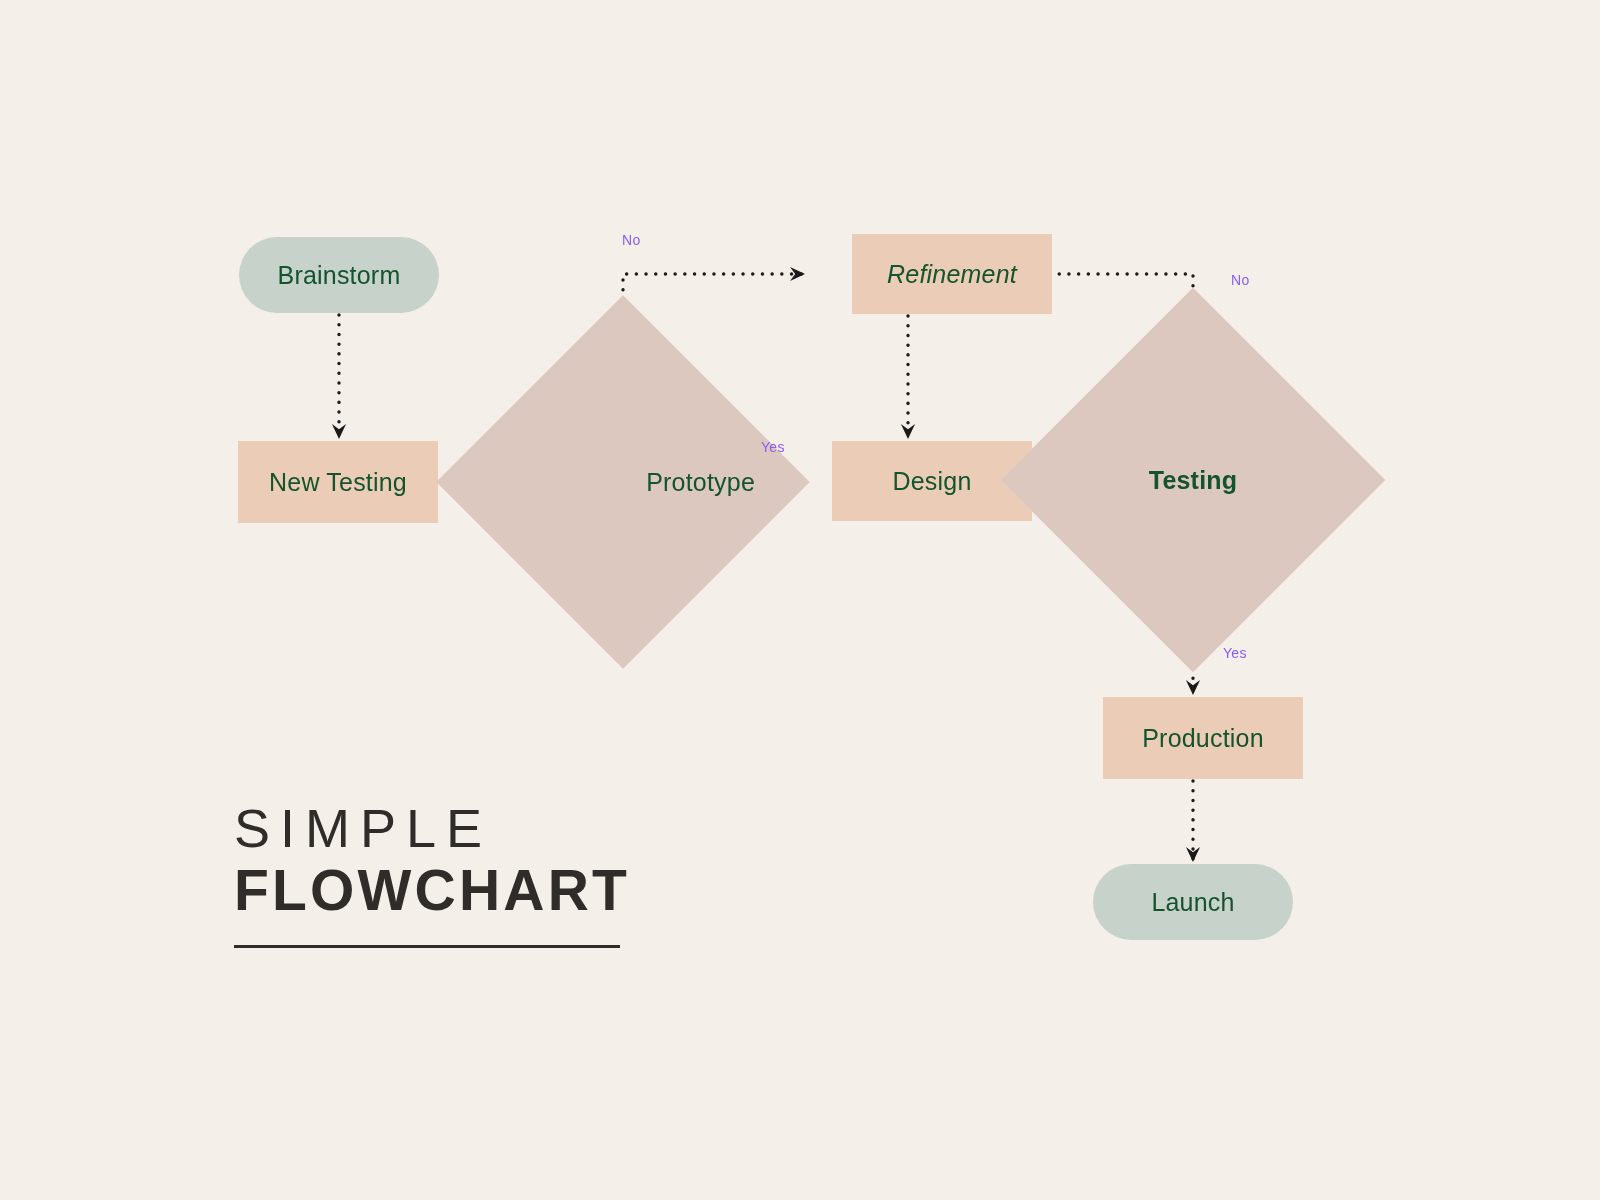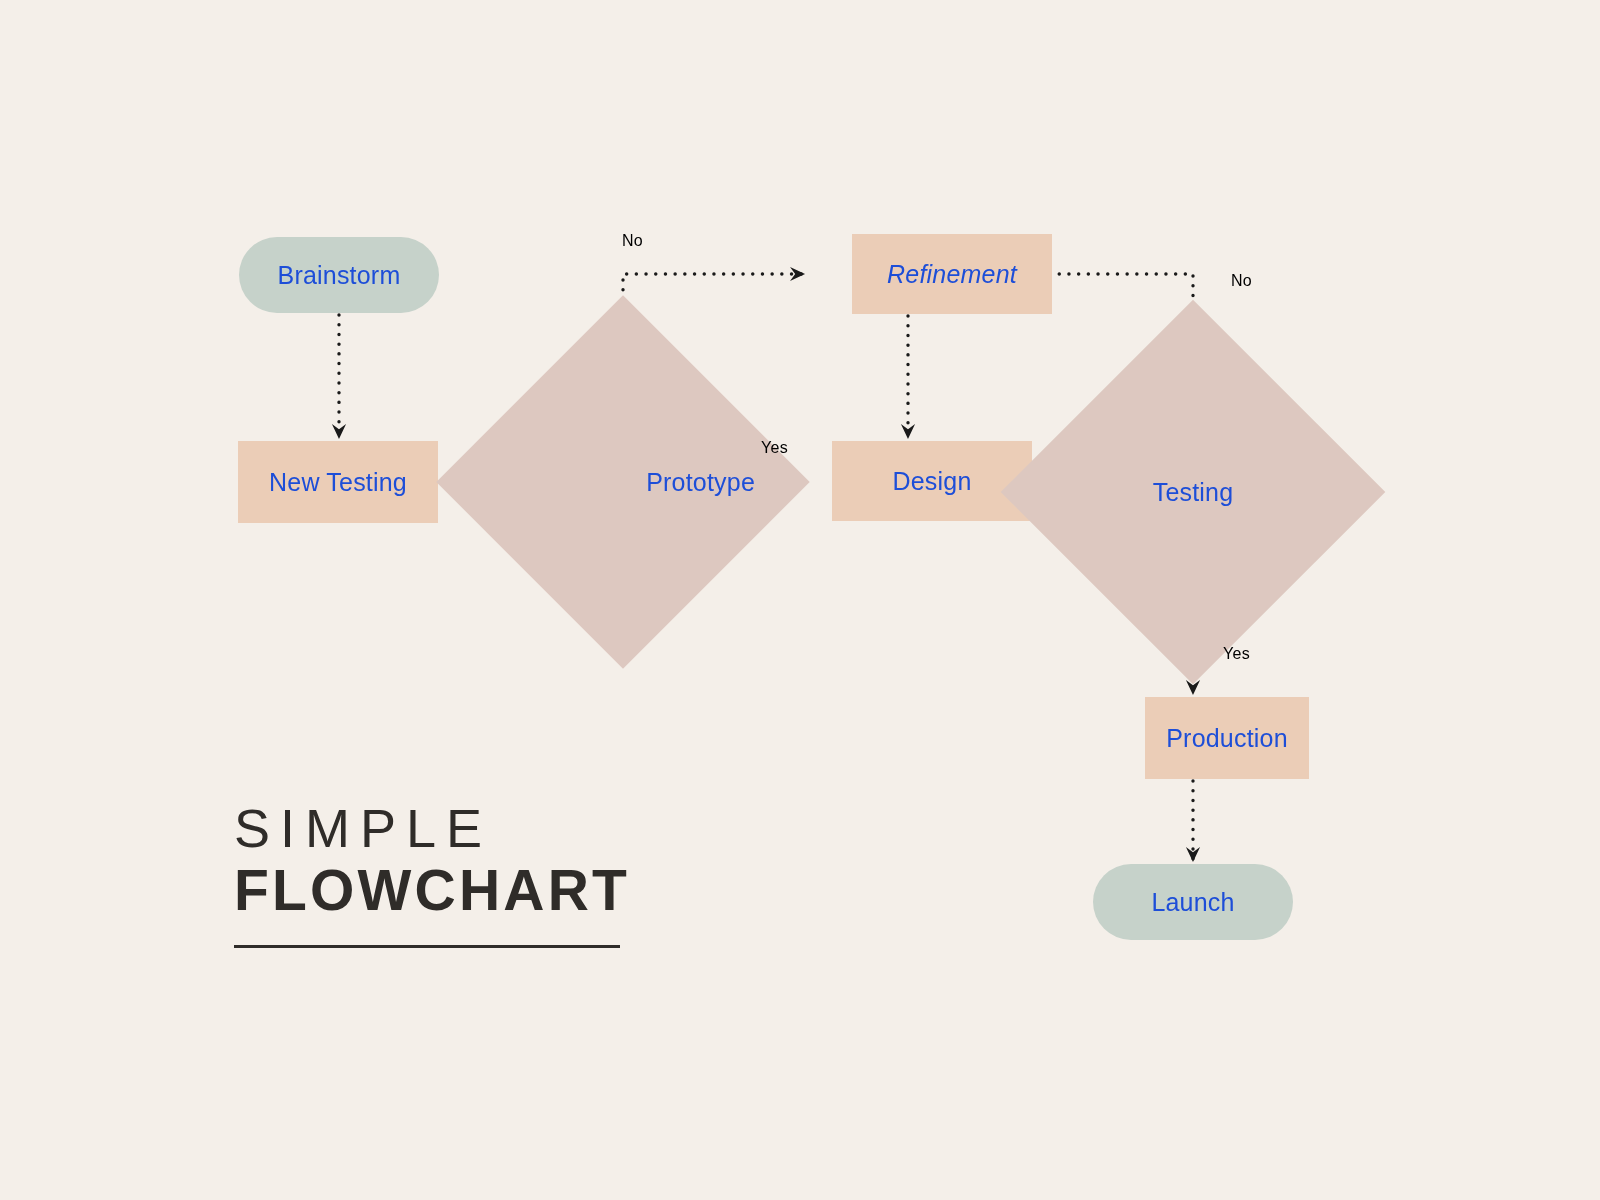--- a/index.html
+++ b/index.html
@@ -27,21 +27,21 @@
     height: 1200px;
     pointer-events: none;
   }
 
   .node {
     position: absolute;
     display: flex;
     align-items: center;
     justify-content: center;
     box-sizing: border-box;
-    color: #1d4ed8;
+    color: #14532d;
     font-size: 25px;
     font-weight: 400;
     letter-spacing: 0.2px;
     text-align: center;
     line-height: 1;
   }
 
   
   .node.pill {
     background: #c6d2ca;
@@ -65,22 +65,22 @@
     background: #ddc8c0;
     transform: rotate(45deg);
   }
   .node.decision .dia-label {
     position: relative;
     z-index: 2;
   }
 
   .edge-label {
     position: absolute;
-    font-size: 16px;
-    color: #000000;
+    font-size: 14px;
+    color: #8b5cf6;
     letter-spacing: 0.3px;
     white-space: nowrap;
     line-height: 1;
   }
 
   
   #title-block {
     position: absolute;
     left: 234px;
     top: 800px;
@@ -156,26 +156,26 @@
   </div>
 
   <div class="node process" style="left:852px; top:234px; width:200px; height:80px;font-style:italic;">
     <span>Refinement</span>
   </div>
 
   <div class="node process" style="left:832px; top:441px; width:200px; height:80px;">
     <span>Design</span>
   </div>
 
-  <div class="node decision" style="left:1057px; top:356px; width:272px; height:272px;">
+  <div class="node decision" style="left:1057px; top:344px; width:272px; height:272px;font-weight:bold;">
     <span class="dia-shape"></span>
     <span class="dia-label">Testing</span>
   </div>
 
-  <div class="node process" style="left:1145px; top:697px; width:164px; height:82px;">
+  <div class="node process" style="left:1103px; top:697px; width:200px; height:82px;">
     <span>Production</span>
   </div>
 
   <div class="node pill" style="left:1093px; top:864px; width:200px; height:76px;">
     <span>Launch</span>
   </div>
 
   <div class="edge-label" style="left:622px; top:233px;">No</div>
 
   <div class="edge-label" style="left:1231px; top:273px;">No</div>

